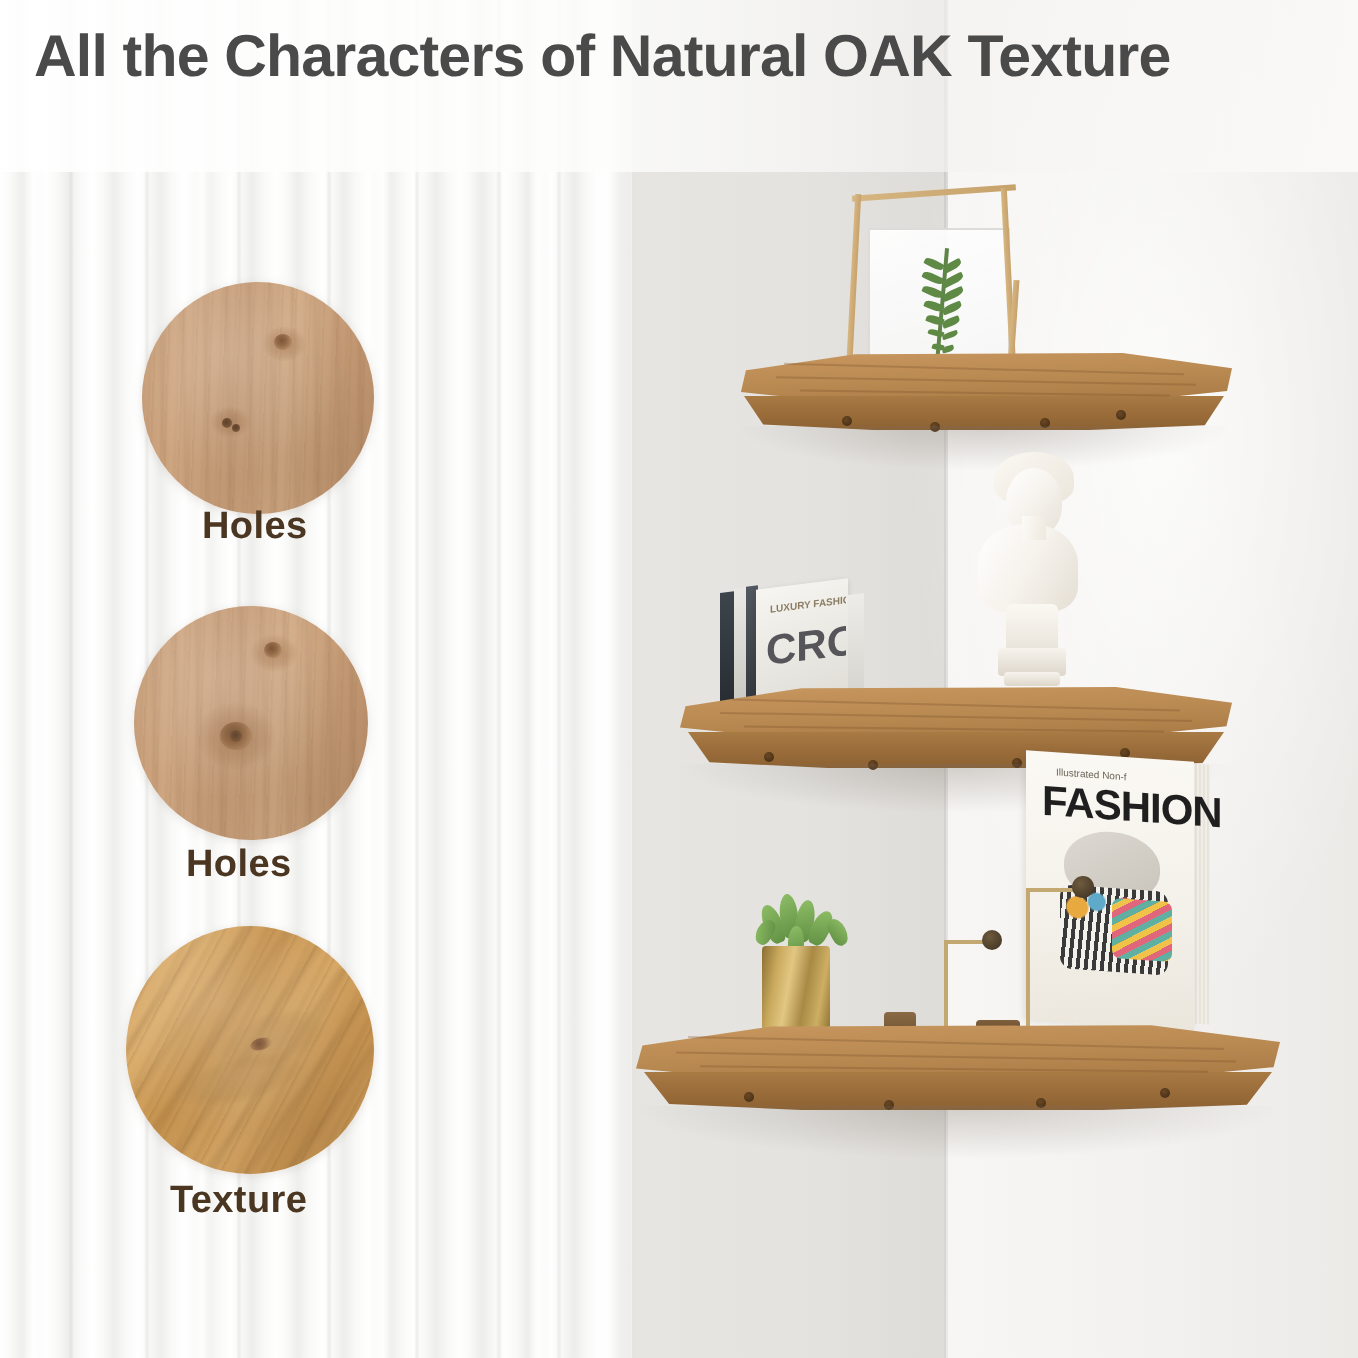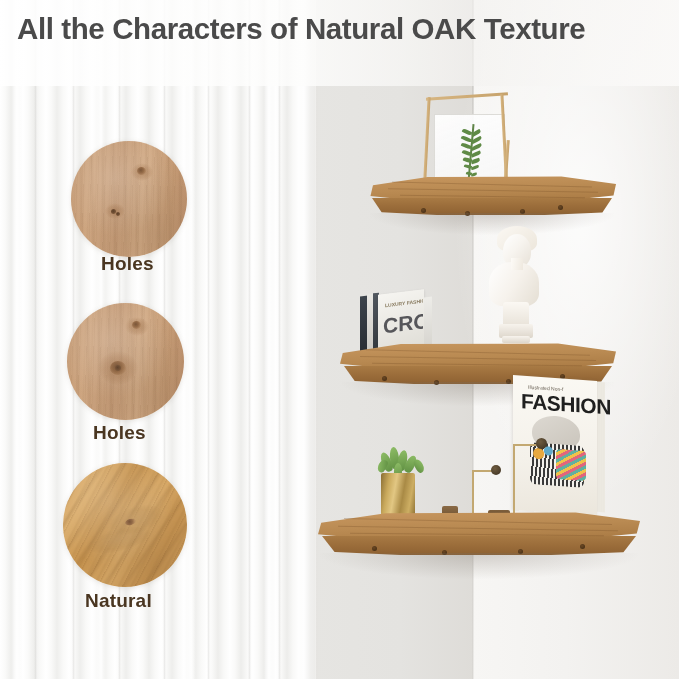--- a/index.html
+++ b/index.html
@@ -416,20 +416,20 @@
   </div>
 
   <div class="sample">
     <div class="disc" style="left:63px; top:463px; width:124px; height:124px;">
       <div class="grain wood-diag"></div>
       <div class="swirl" style="left:46px; top:44px; width:54px; height:26px; transform:rotate(-18deg);"></div>
       <div class="swirl" style="left:24px; top:66px; width:64px; height:22px; transform:rotate(-14deg);"></div>
       <div class="knotmark" style="left:62px; top:56px; width:11px; height:6px; transform:rotate(-16deg);"></div>
       <div class="disc-shade"></div>
     </div>
-    <div class="sample-label" style="left:85px; top:590px;">Natural</div>
+    <div class="sample-label" style="left:85px; top:590px;">Texture</div>
   </div>
 
   <div class="header">
     <div class="title">All the Characters of Natural OAK Texture</div>
   </div>
 
 </div>
 
 </body></html>

